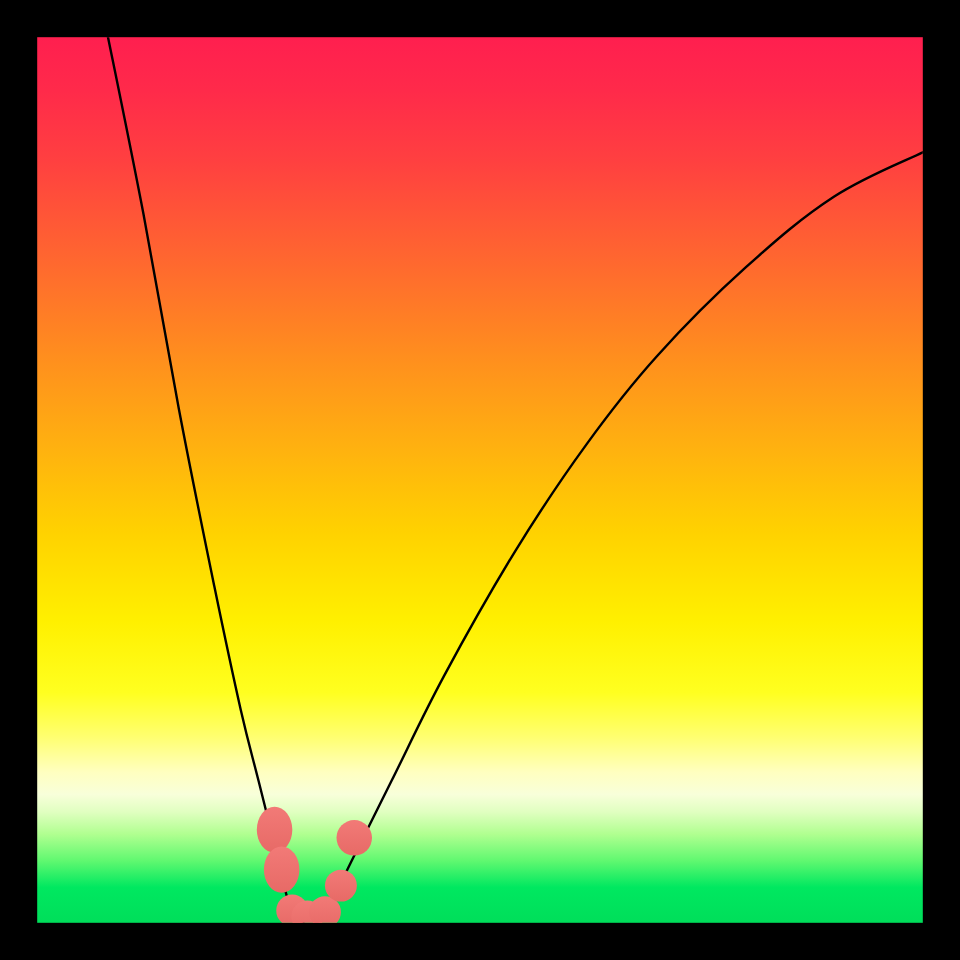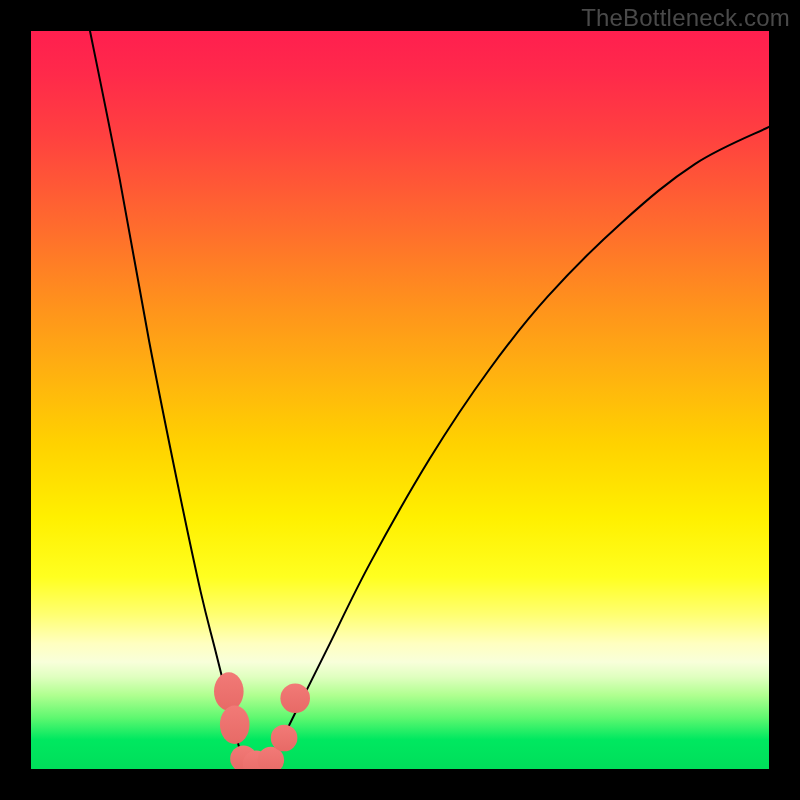--- a/index.html
+++ b/index.html
@@ -58,21 +58,20 @@
     left: 0;
     top: 0;
     width: 738px;
     height: 738px;
   }
 </style>
 </head>
 <body>
 
 <div class="frame">
-  <div class="watermark">TheBottleneck.com</div>
   <div class="plot">
     <svg class="curve" viewBox="0 0 738 738" preserveAspectRatio="none">
       <defs>
         <linearGradient id="markerGrad" x1="0" y1="0" x2="0" y2="1">
           <stop offset="0%" stop-color="#f27a77"></stop>
           <stop offset="100%" stop-color="#e76a66"></stop>
         </linearGradient>
       </defs>
       <path id="curve-path" fill="none" stroke-width="2" stroke-linecap="round" stroke="#000000" d="M 59.0 0.0 C 64.4 26.6, 77.9 91.8, 88.6 147.6 C 99.2 203.4, 107.5 254.2, 118.1 310.0 C 128.7 365.8, 138.3 412.4, 147.6 457.6 C 156.9 502.7, 163.1 531.7, 169.7 560.9 C 176.4 590.1, 179.2 598.7, 184.5 619.9 C 189.8 641.2, 194.6 660.4, 199.3 679.0 C 203.9 697.6, 206.3 712.6, 210.3 723.2 C 214.3 733.9, 217.4 735.3, 221.4 738.0 C 225.4 740.7, 228.5 740.7, 232.5 738.0 C 236.5 735.3, 237.6 733.9, 243.5 723.2 C 249.5 712.6, 256.4 697.6, 265.7 679.0 C 275.0 660.4, 281.9 646.5, 295.2 619.9 C 308.5 593.4, 320.9 565.9, 339.5 531.4 C 358.1 496.8, 377.3 462.6, 398.5 428.0 C 419.8 393.5, 436.3 368.7, 457.6 339.5 C 478.8 310.3, 492.7 292.2, 516.6 265.7 C 540.5 239.1, 563.8 215.8, 590.4 191.9 C 617.0 168.0, 637.6 150.1, 664.2 132.8 C 690.8 115.6, 724.7 102.6, 738.0 95.9"></path>
       <g id="markers">

